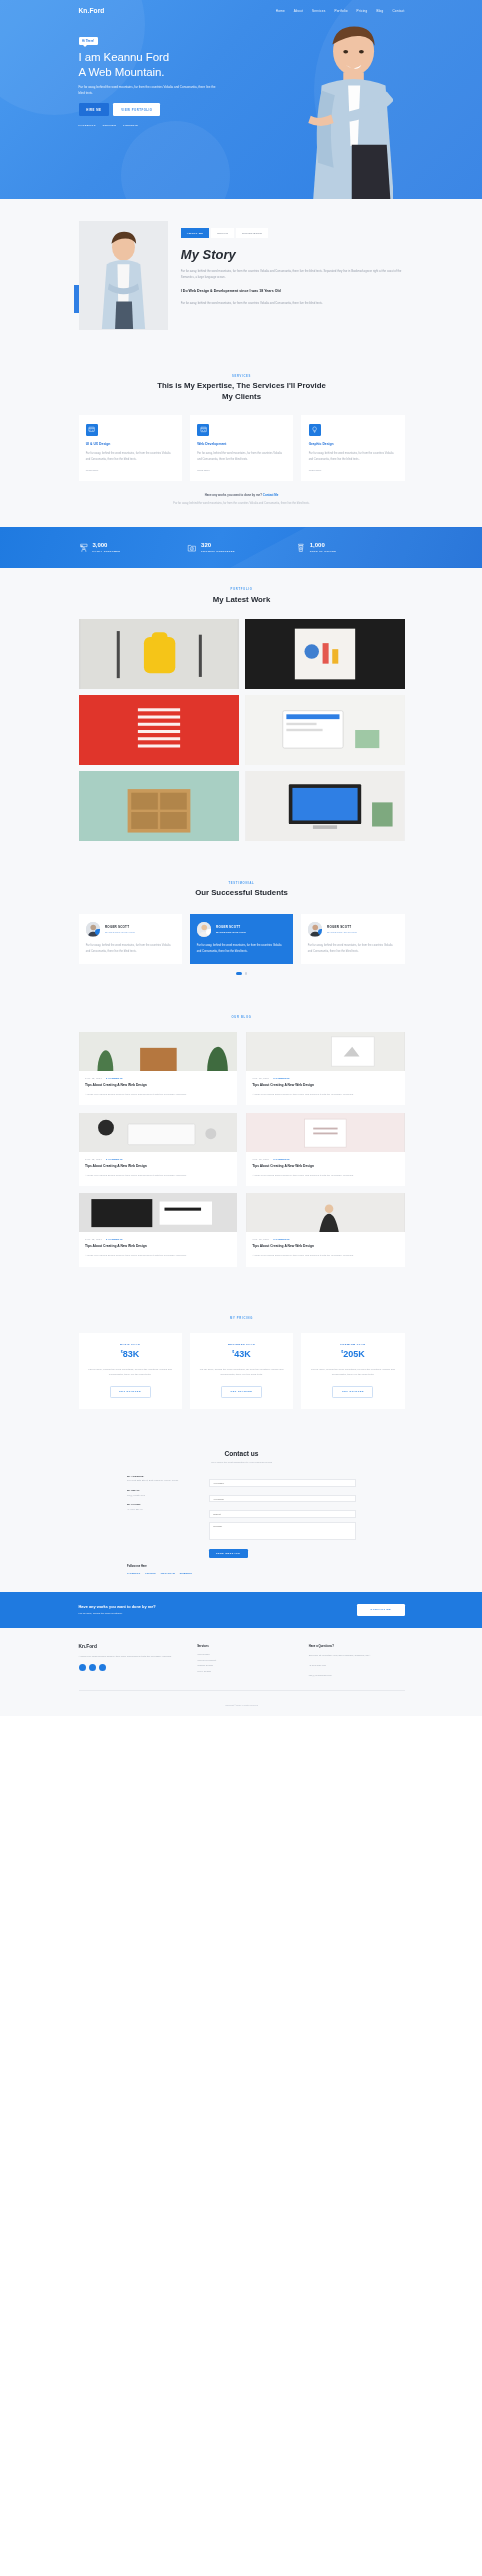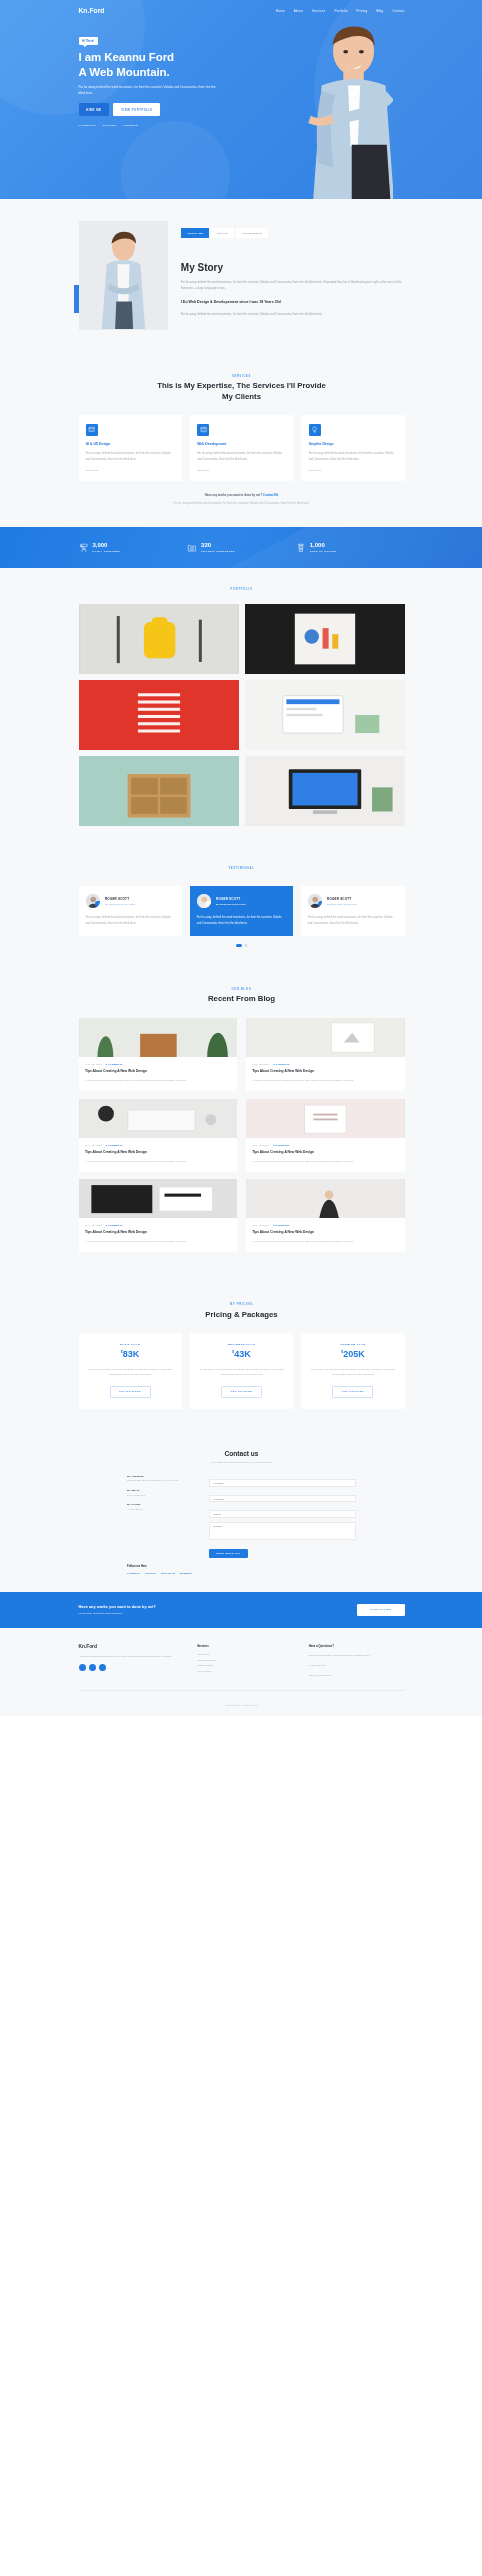--- a/index.html
+++ b/index.html
@@ -44,21 +44,21 @@
     display: inline-block; background: #fff; color: #2f7fe4;
     font-size: 2.8px; font-weight: bold; padding: 1.8px 3.6px;
     border-radius: 1.2px; margin-top: 23px; position: relative;
   }
   .badge-hi:after {
     content: ""; position: absolute; bottom: -2.4px; left: 4.8px;
     border-left: 2.4px solid transparent; border-right: 2.4px solid transparent;
     border-top: 2.4px solid #fff;
   }
   .hero-title {
-    color: #fff; font-size: 11.5px; font-weight: 700; line-height: 1.25;
+    color: #fff; font-size: 11.5px; font-weight: 400; line-height: 1.25;
     margin-top: 5.4px; letter-spacing: -0.1px;
   }
   .hero-desc {
     color: rgba(255,255,255,.88); font-size: 3px; line-height: 1.9;
     margin-top: 6px; max-width: 139px;
   }
   .hero-btns { display: flex; gap: 4.2px; margin-top: 7.2px; }
   .btn {
     font-size: 2.8px; font-weight: bold; letter-spacing: 0.5px;
     padding: 4.2px 7.8px; border-radius: 1.2px; cursor: pointer;
@@ -99,21 +99,21 @@
     background: #2f7fe4;
   }
   .about-photo .man { position: absolute; inset: 0; }
   .about-body { flex: 1; padding-top: 7.2px; }
   .tabs { display: flex; gap: 1.8px; }
   .tab {
     font-size: 2.5px; font-weight: bold; letter-spacing: 0.4px;
     padding: 3.6px 6px; background: #fff; color: #8b93a0; cursor: pointer;
   }
   .tab.active { background: #1f7ae0; color: #fff; }
-  .about-h2 { font-size: 10px; font-weight: bold; color: #262b33; margin-top: 24px; }
+  .about-h2 { font-size: 13px; font-weight: bold; color: #262b33; margin-top: 9px; font-style: italic; }
   .about-p { font-size: 2.8px; line-height: 2.05; color: #9aa1ad; margin-top: 6.6px; }
   .about-h3 { font-size: 3.6px; font-weight: bold; color: #262b33; margin-top: 8.4px; line-height: 1.55; }
 
   
   .svc-grid { width: 326px; margin: 13.3px auto 0; display: flex; gap: 8.4px; }
   .svc-card { flex: 1; background: #fff; padding: 8.4px 7.2px 9px; }
   .svc-icon {
     width: 12px; height: 12px; background: #1f7ae0; border-radius: 1.2px;
     display: flex; align-items: center; justify-content: center;
   }
@@ -411,20 +411,21 @@
       <div>
         <div class="stat-num">1,000</div>
         <div class="stat-lbl">CUPS OF COFFEE</div>
       </div>
     </div>
   </div>
 </section>
 
 <section class="sect">
   <div class="eyebrow">PORTFOLIO</div>
+  <h2 class="sect-title">My Latest Work</h2>
   <div class="pf-grid">
     <div class="pf-item" style="background:#d9d9d7">
       <svg viewBox="0 0 260 116" width="100%" height="100%">
         <rect width="260" height="116" fill="#dededa"></rect>
         <rect x="105" y="30" width="52" height="60" rx="10" fill="#f5c518"></rect>
         <rect x="118" y="22" width="26" height="14" rx="7" fill="#f5c518"></rect>
         <rect x="60" y="20" width="5" height="78" fill="#4a4a4a"></rect>
         <rect x="196" y="26" width="5" height="70" fill="#4a4a4a"></rect>
       </svg>
     </div>
@@ -479,20 +480,21 @@
         <rect x="76" y="28" width="108" height="54" fill="#2f7fe4"></rect>
         <rect x="110" y="90" width="40" height="6" fill="#bbb"></rect>
         <rect x="208" y="52" width="34" height="40" fill="#7ea97f"></rect>
       </svg>
     </div>
   </div>
 </section>
 
 <section class="sect">
   <div class="eyebrow">TESTIMONIAL</div>
+  <h2 class="sect-title">Our Successful Students</h2>
   <div class="tm-grid">
     <div class="tm-card">
       <div class="tm-head">
         <div class="tm-ava">
           <svg viewBox="0 0 24 24" width="14.5" height="14.5">
               <rect width="24" height="24" fill="#dfe3e8"></rect>
               <circle cx="12" cy="9" r="4.6" fill="#b9a08a"></circle>
               <path d="M3 24c1-6 5-8 9-8s8 2 9 8z" fill="#3b4250"></path>
             </svg>
           <span class="dot"></span>
@@ -542,21 +544,20 @@
     </div>
   </div>
   <div class="tm-dots">
     <span class="on"></span>
     <span></span>
   </div>
 </section>
 
 <section class="sect">
   <div class="eyebrow">OUR BLOG</div>
-  <h2 class="sect-title">Recent From Blog</h2>
   <div class="blog-grid">
 
     <article class="blog-card">
       <div class="blog-img">
         <svg viewBox="0 0 260 64" width="100%" height="100%">
             <rect width="260" height="64" fill="#e8eae5"></rect>
           <path d="M30 64c0-22 8-34 14-34s12 14 12 34z" fill="#4c7a4a"></path>
           <rect x="100" y="26" width="60" height="38" fill="#b5773f"></rect>
           <path d="M210 64c0-26 10-40 18-40s16 16 16 40z" fill="#3f6b3f"></path>
           </svg>
@@ -643,21 +644,20 @@
         <div class="blog-meta"><span>JAN. 15, 2021</span><span class="cm">3 COMMENTS</span></div>
         <div class="blog-title">Tips About Creating A New Web Design</div>
         <div class="blog-ex">A small river named Duden flows by their place and supplies it with the necessary regelialia.</div>
       </div>
     </article>
   </div>
 </section>
 
 <section class="sect" style="padding-top:30px;">
   <div class="eyebrow">MY PRICING</div>
-  <h2 class="sect-title">Pricing &amp; Packages</h2>
   <div class="pr-grid">
     <div class="pr-card">
       <div class="pr-name">BASIC PLAN</div>
       <div class="pr-price"><sup>$</sup><span>83K</span></div>
       <div class="pr-desc">Far far away, behind the word mountains, far from the countries Vokalia and Consonantia, there live the blind texts.</div>
       <a class="pr-btn" href="#">GET STARTED</a>
     </div>
     <div class="pr-card">
       <div class="pr-name">BEGINNER PLAN</div>
       <div class="pr-price"><sup>$</sup><span>43K</span></div>

